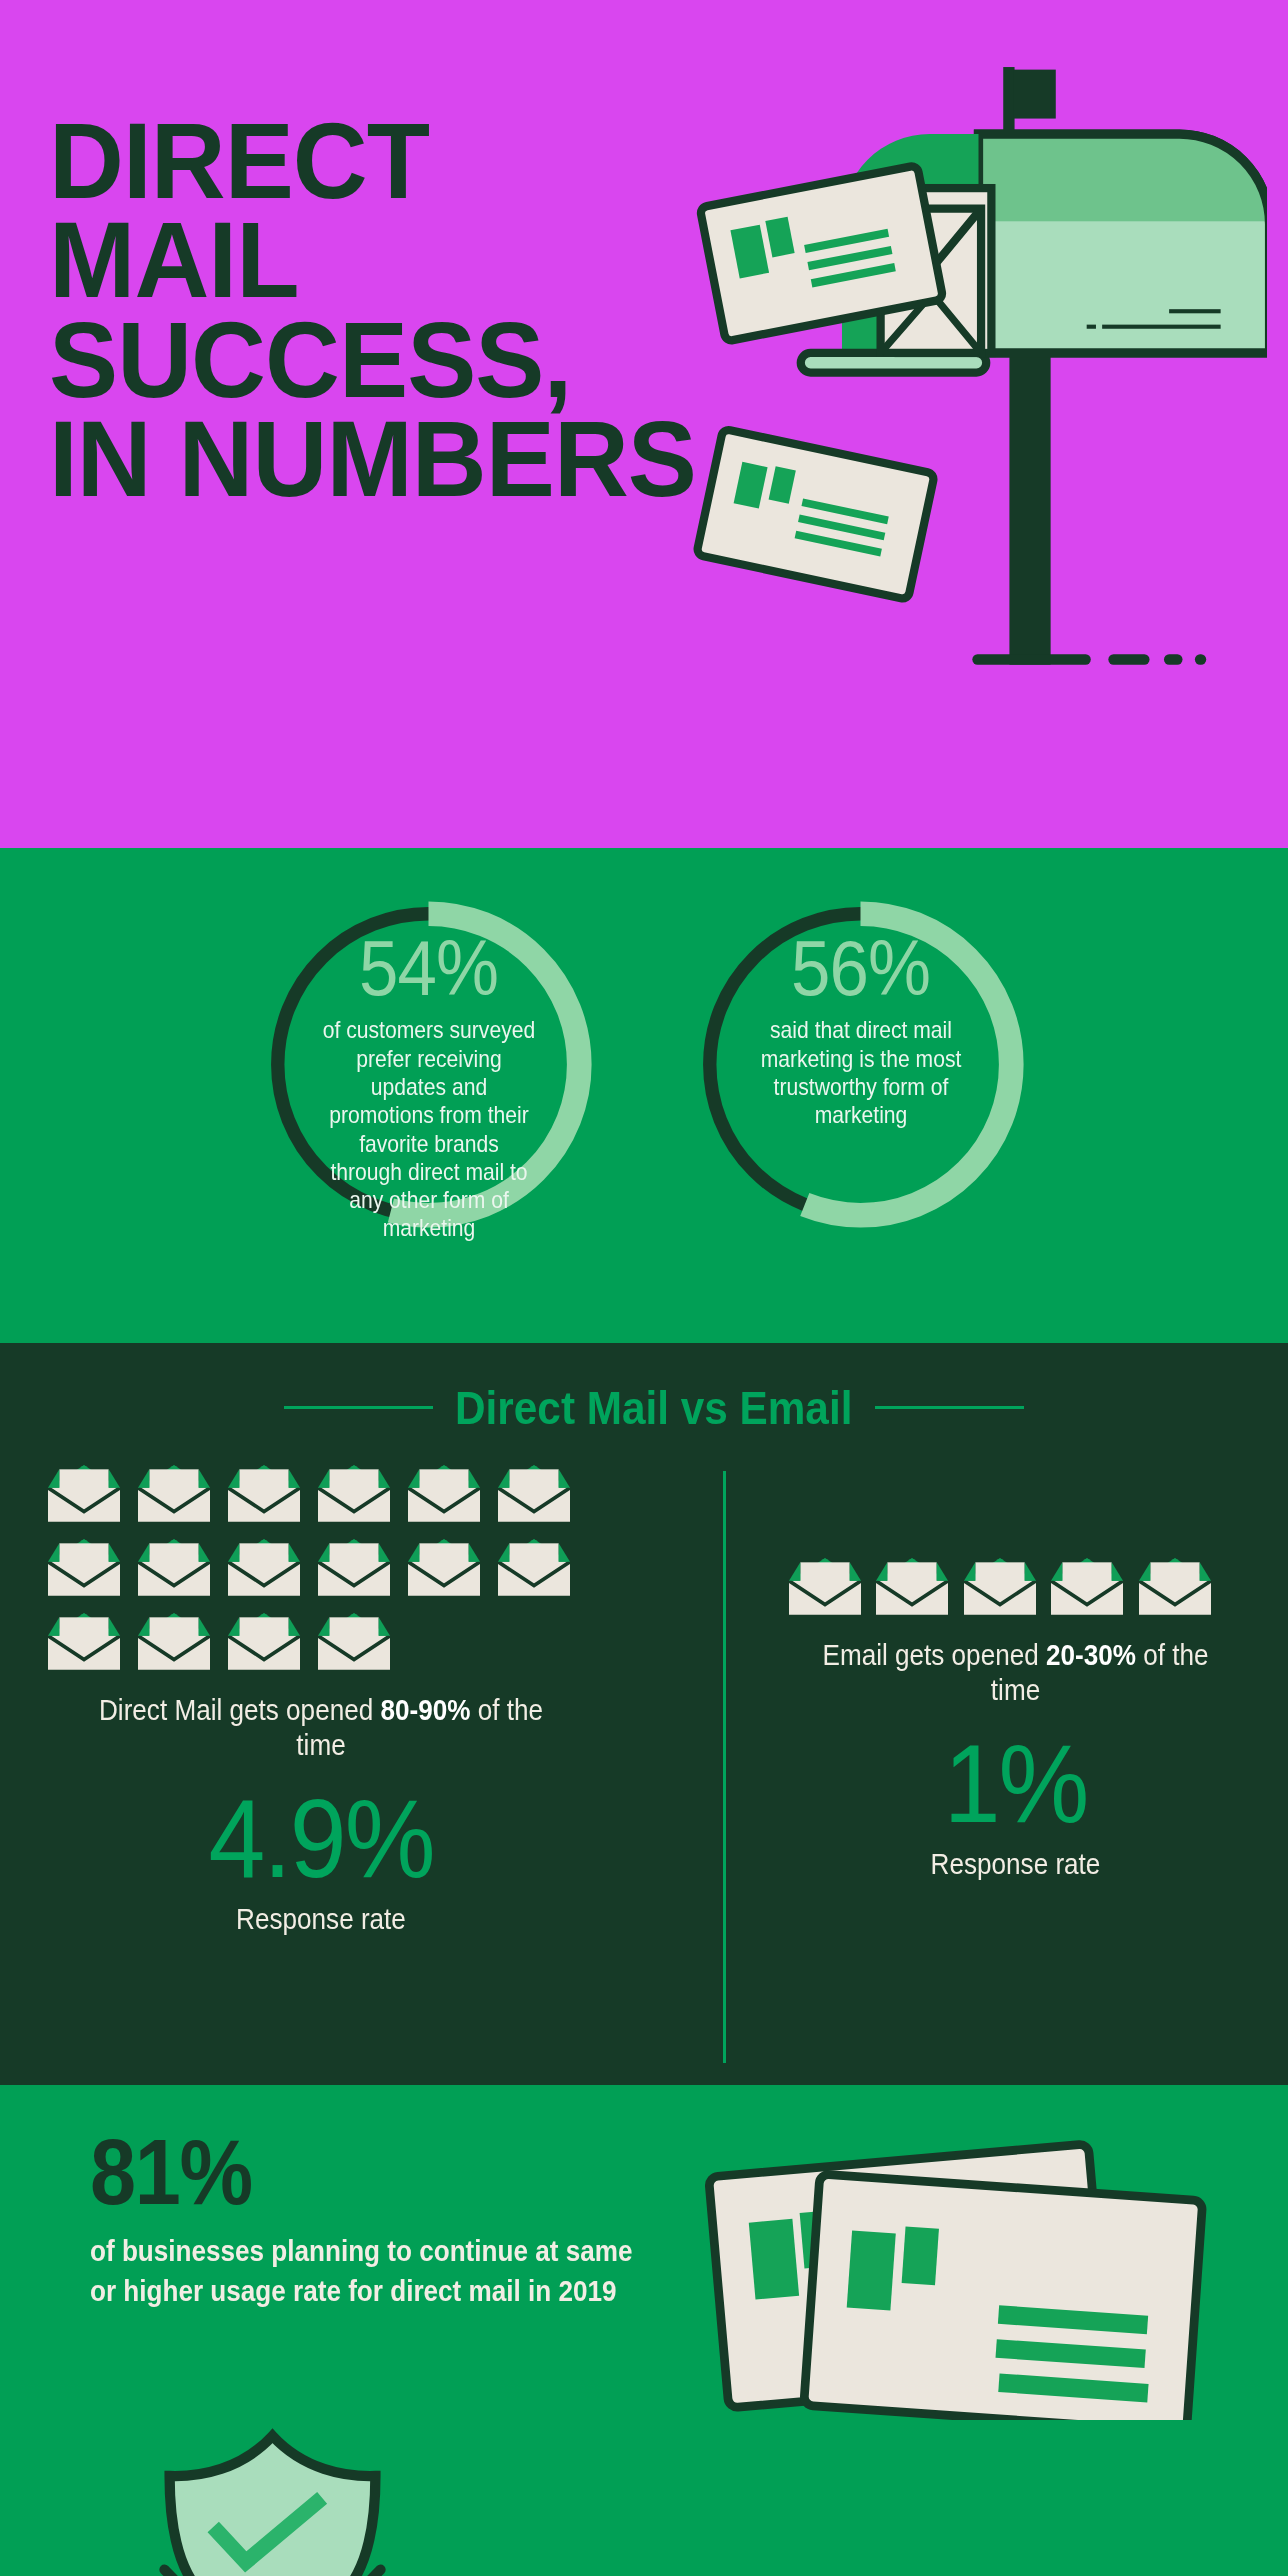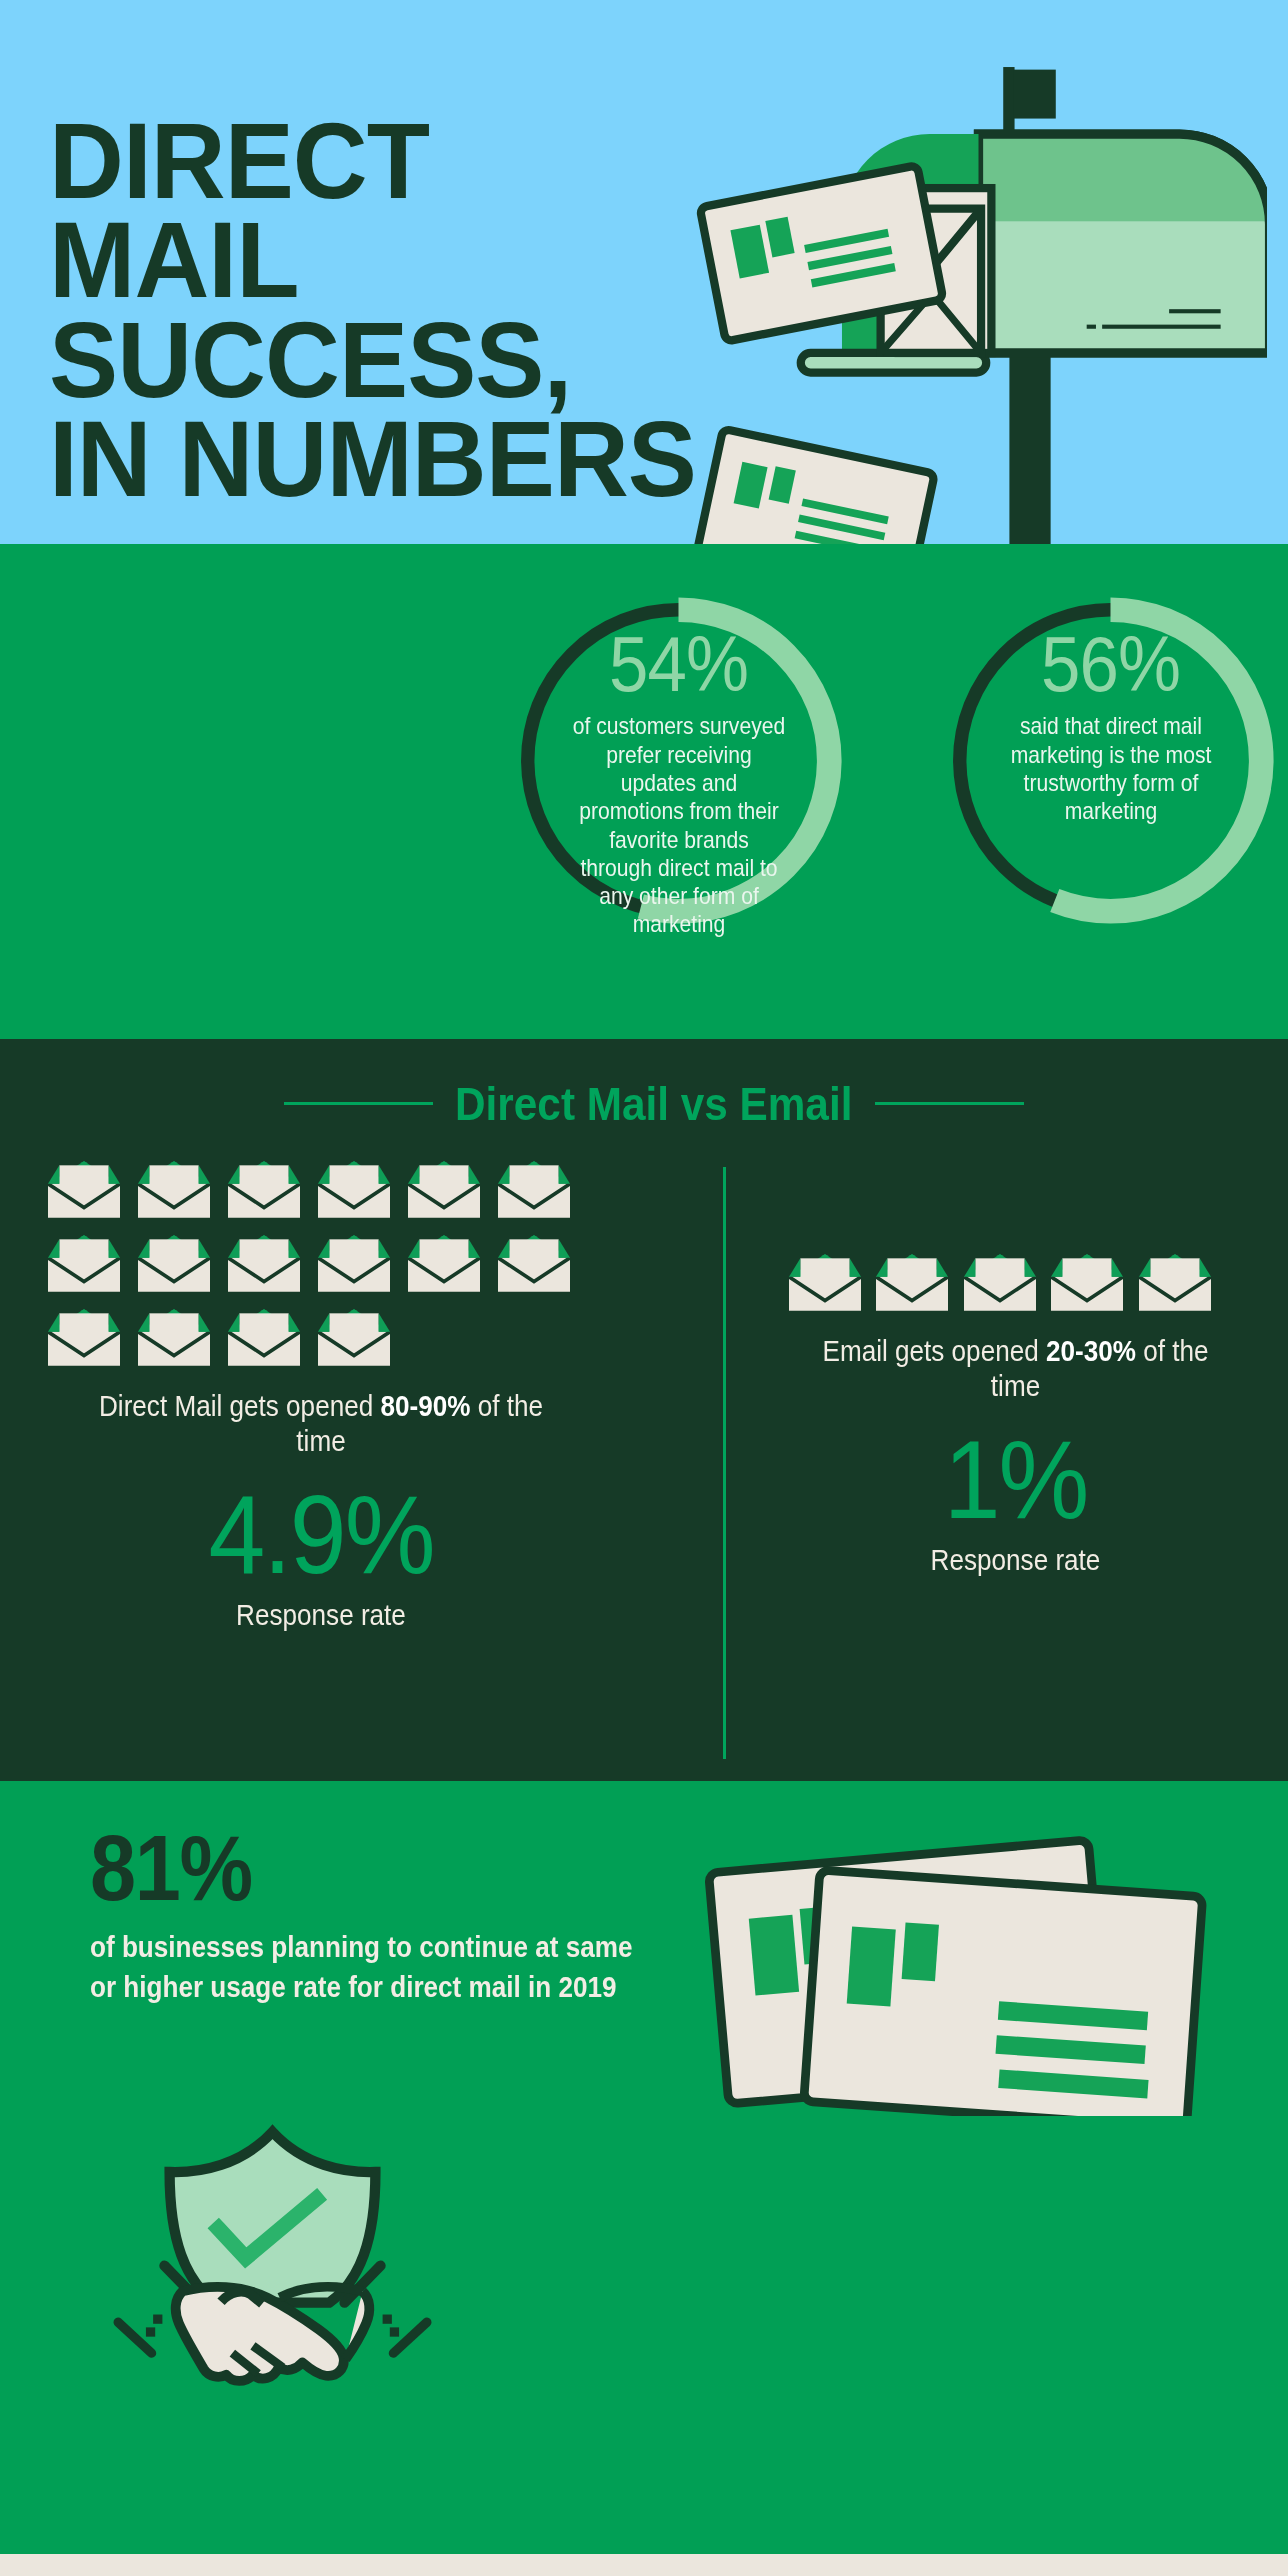--- a/index.html
+++ b/index.html
@@ -8,21 +8,21 @@
     font-family: "Liberation Sans", sans-serif;
     background:#ebe6dd;
     width:1288px;
     height:3980px;
     overflow:hidden;
   }
   .page { position:relative; width:1288px; height:3980px; }
 
   
   .sec { position:relative; width:100%; }
-  .sec-hero   { height:544px; background:#7dd3fc; }
+  .sec-hero   { height:848px; background:#d946ef; }
   .sec-donuts { height:495px;  background:#019f55; }
   .sec-vs     { height:742px; background:#163a27; }
   .sec-mid    { height:773px; background:#019f55; }
 
   
   .hero-title {
     position:absolute; left:49px; top:111px;
     font-family:"Liberation Sans", sans-serif;
     font-weight:bold;
     font-size:108px;
@@ -30,21 +30,21 @@
     letter-spacing:-1px;
     color:#163a27;
     text-transform:uppercase;
     transform:scaleX(0.96);
     transform-origin:left top;
   }
   .hero-title .ln { display:block; white-space:nowrap; }
   .hero-art { position:absolute; right:20.6px; top:67px; width:577px; height:608px; }
 
   
-  .donut-row { display:flex; justify-content:flex-end; gap:77px; padding-top:36px; }
+  .donut-row { display:flex; justify-content:center; gap:77px; padding-top:36px; }
   .donut { position:relative; width:355px; height:361px; }
   .donut svg { position:absolute; left:0; top:0; }
   .donut-inner {
     position:absolute; left:57px; top:46px; width:242px; height:268px;
     display:flex; flex-direction:column; align-items:center; justify-content:flex-start;
     text-align:center;
   }
   .donut-pct {
     font-size:77px; font-weight:normal; color:#8fd6a6; line-height:1;
     letter-spacing:-1px;

